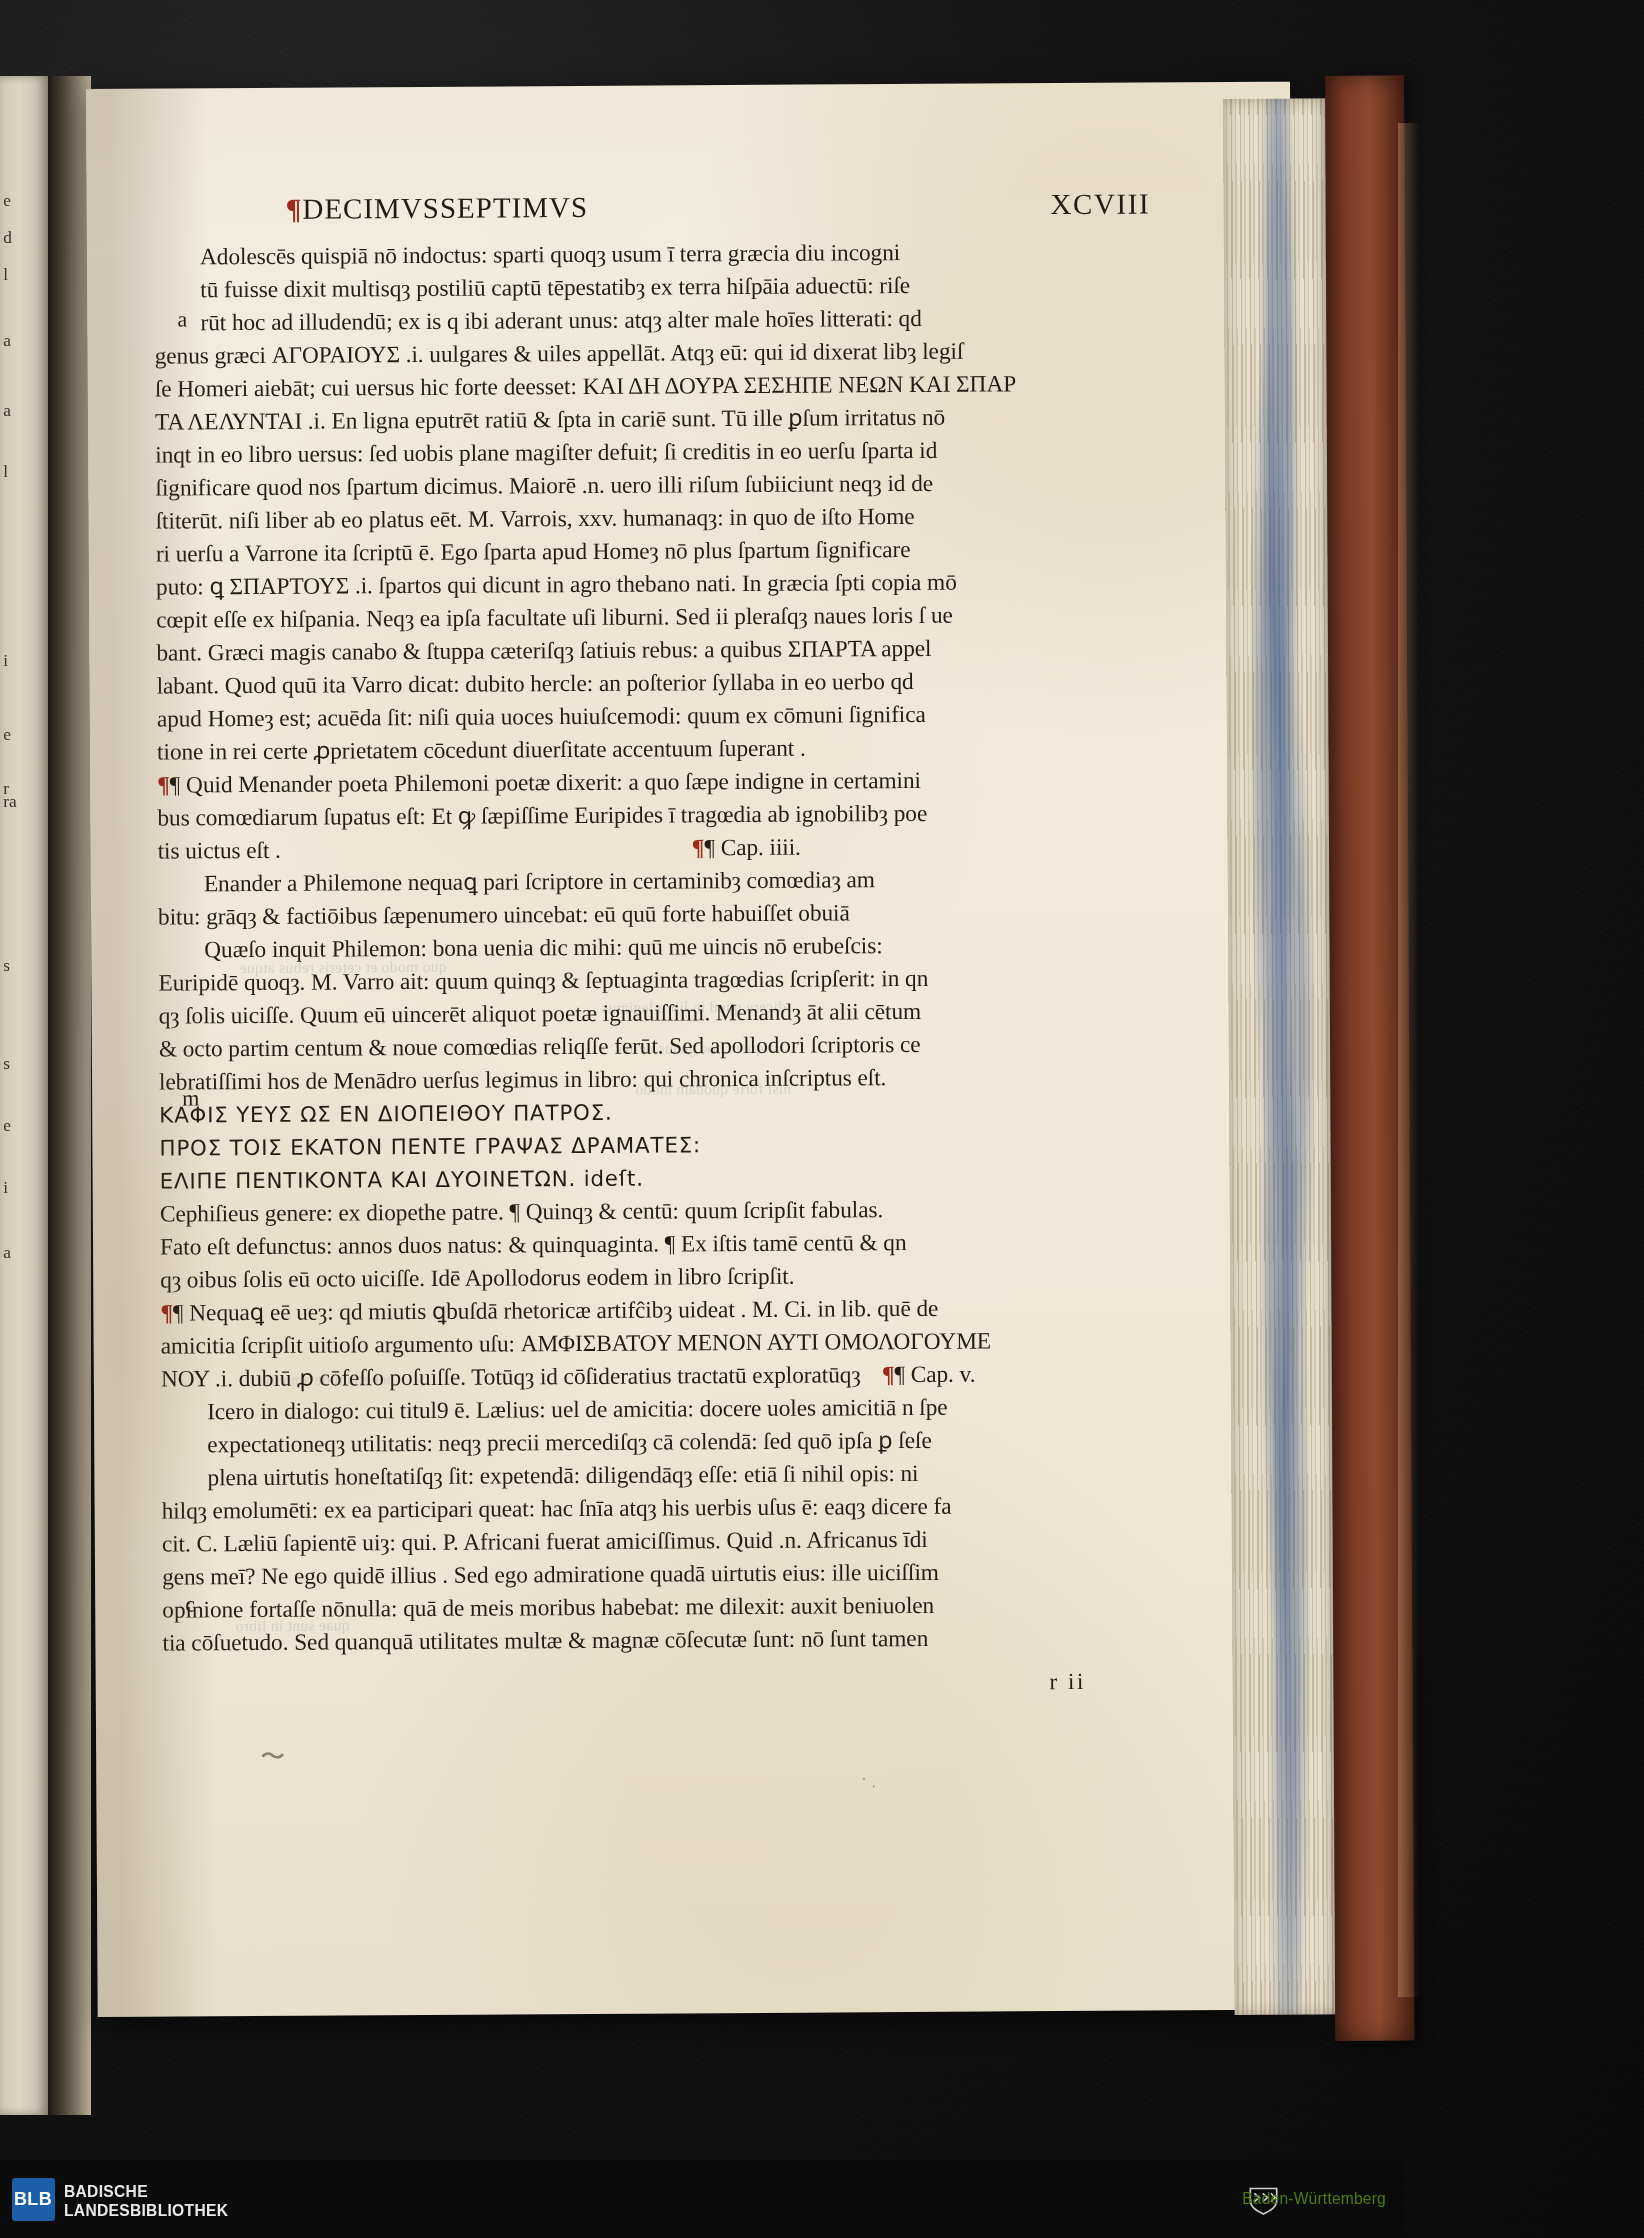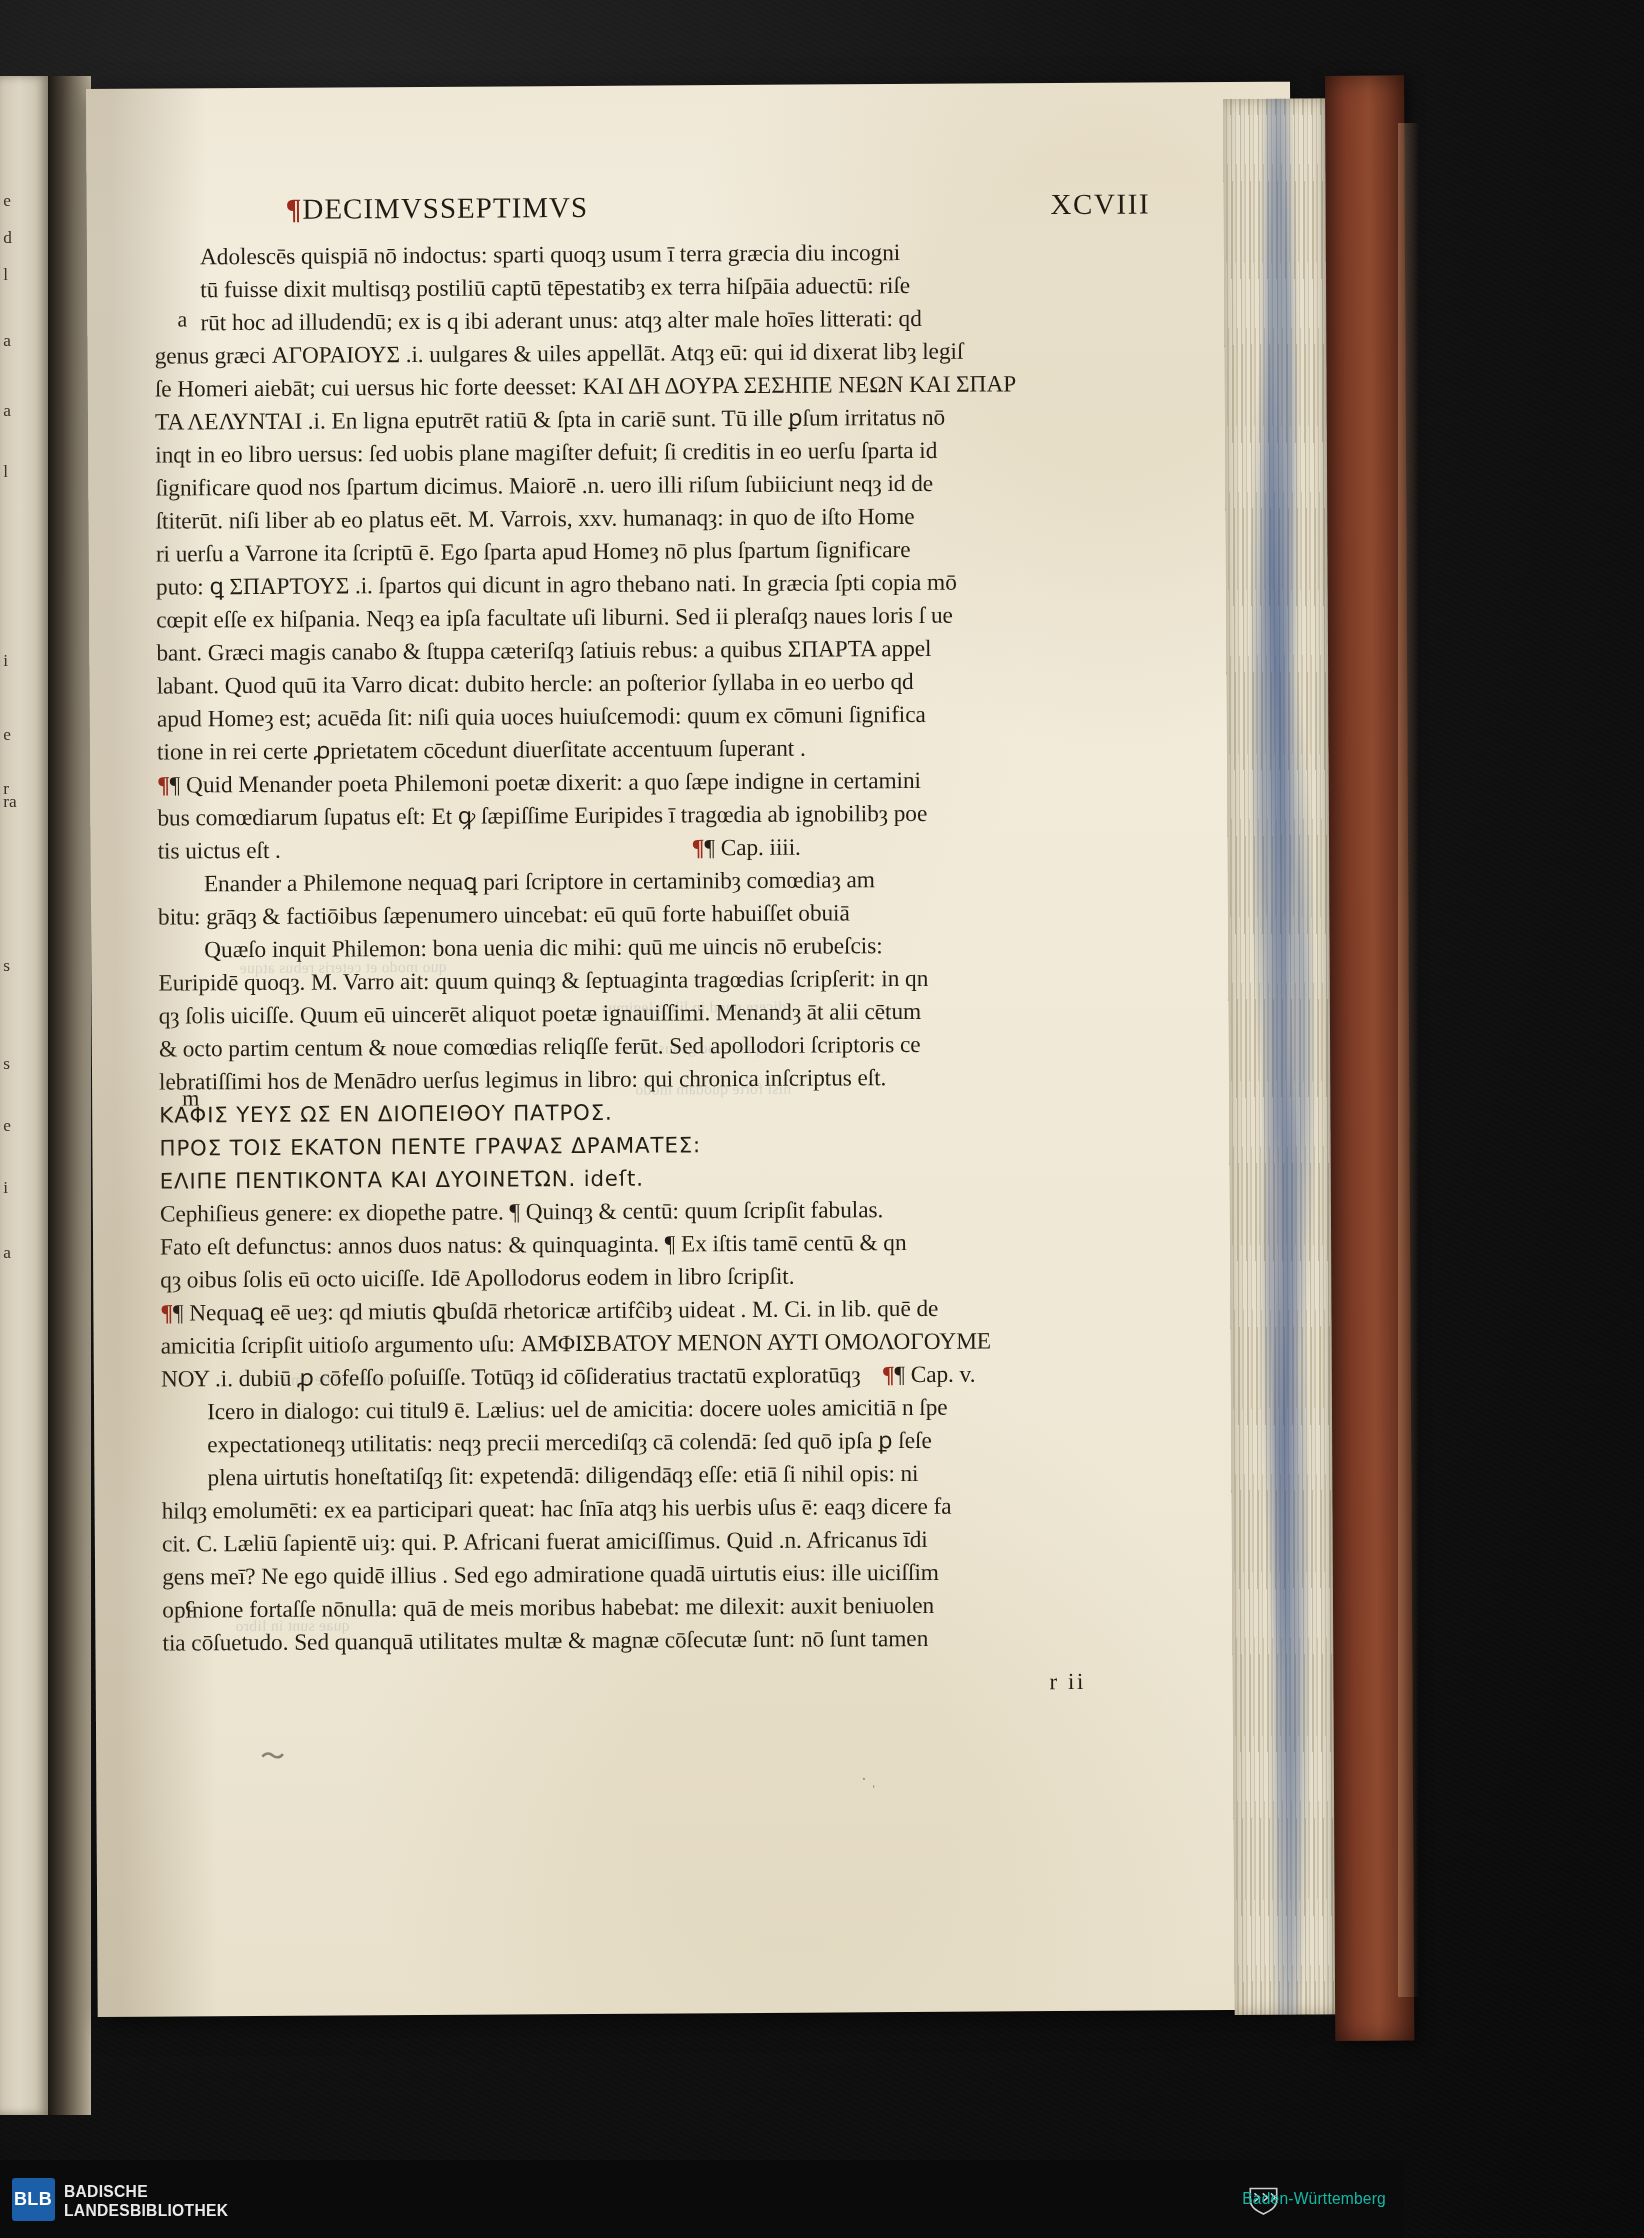--- a/index.html
+++ b/index.html
@@ -253,21 +253,21 @@
     right: 123px; top: 23px;
     width: 36px; height: 33px;
     display: flex; align-items: center; justify-content: center;
     color: #cfcfd1;
     font-size: 22px;
     line-height: 1;
   }
   #bw-text {
     position: absolute;
     right: 18px; top: 30px;
-    color: #14b8a6;
+    color: #4d7c0f;
     font-family: "Liberation Sans", sans-serif;
     font-size: 15.6px;
     letter-spacing: 0.2px;
   }
 
   
   .pen-squiggle {
     position: absolute;
     color: #3a2f22;
     font-size: 25px;

